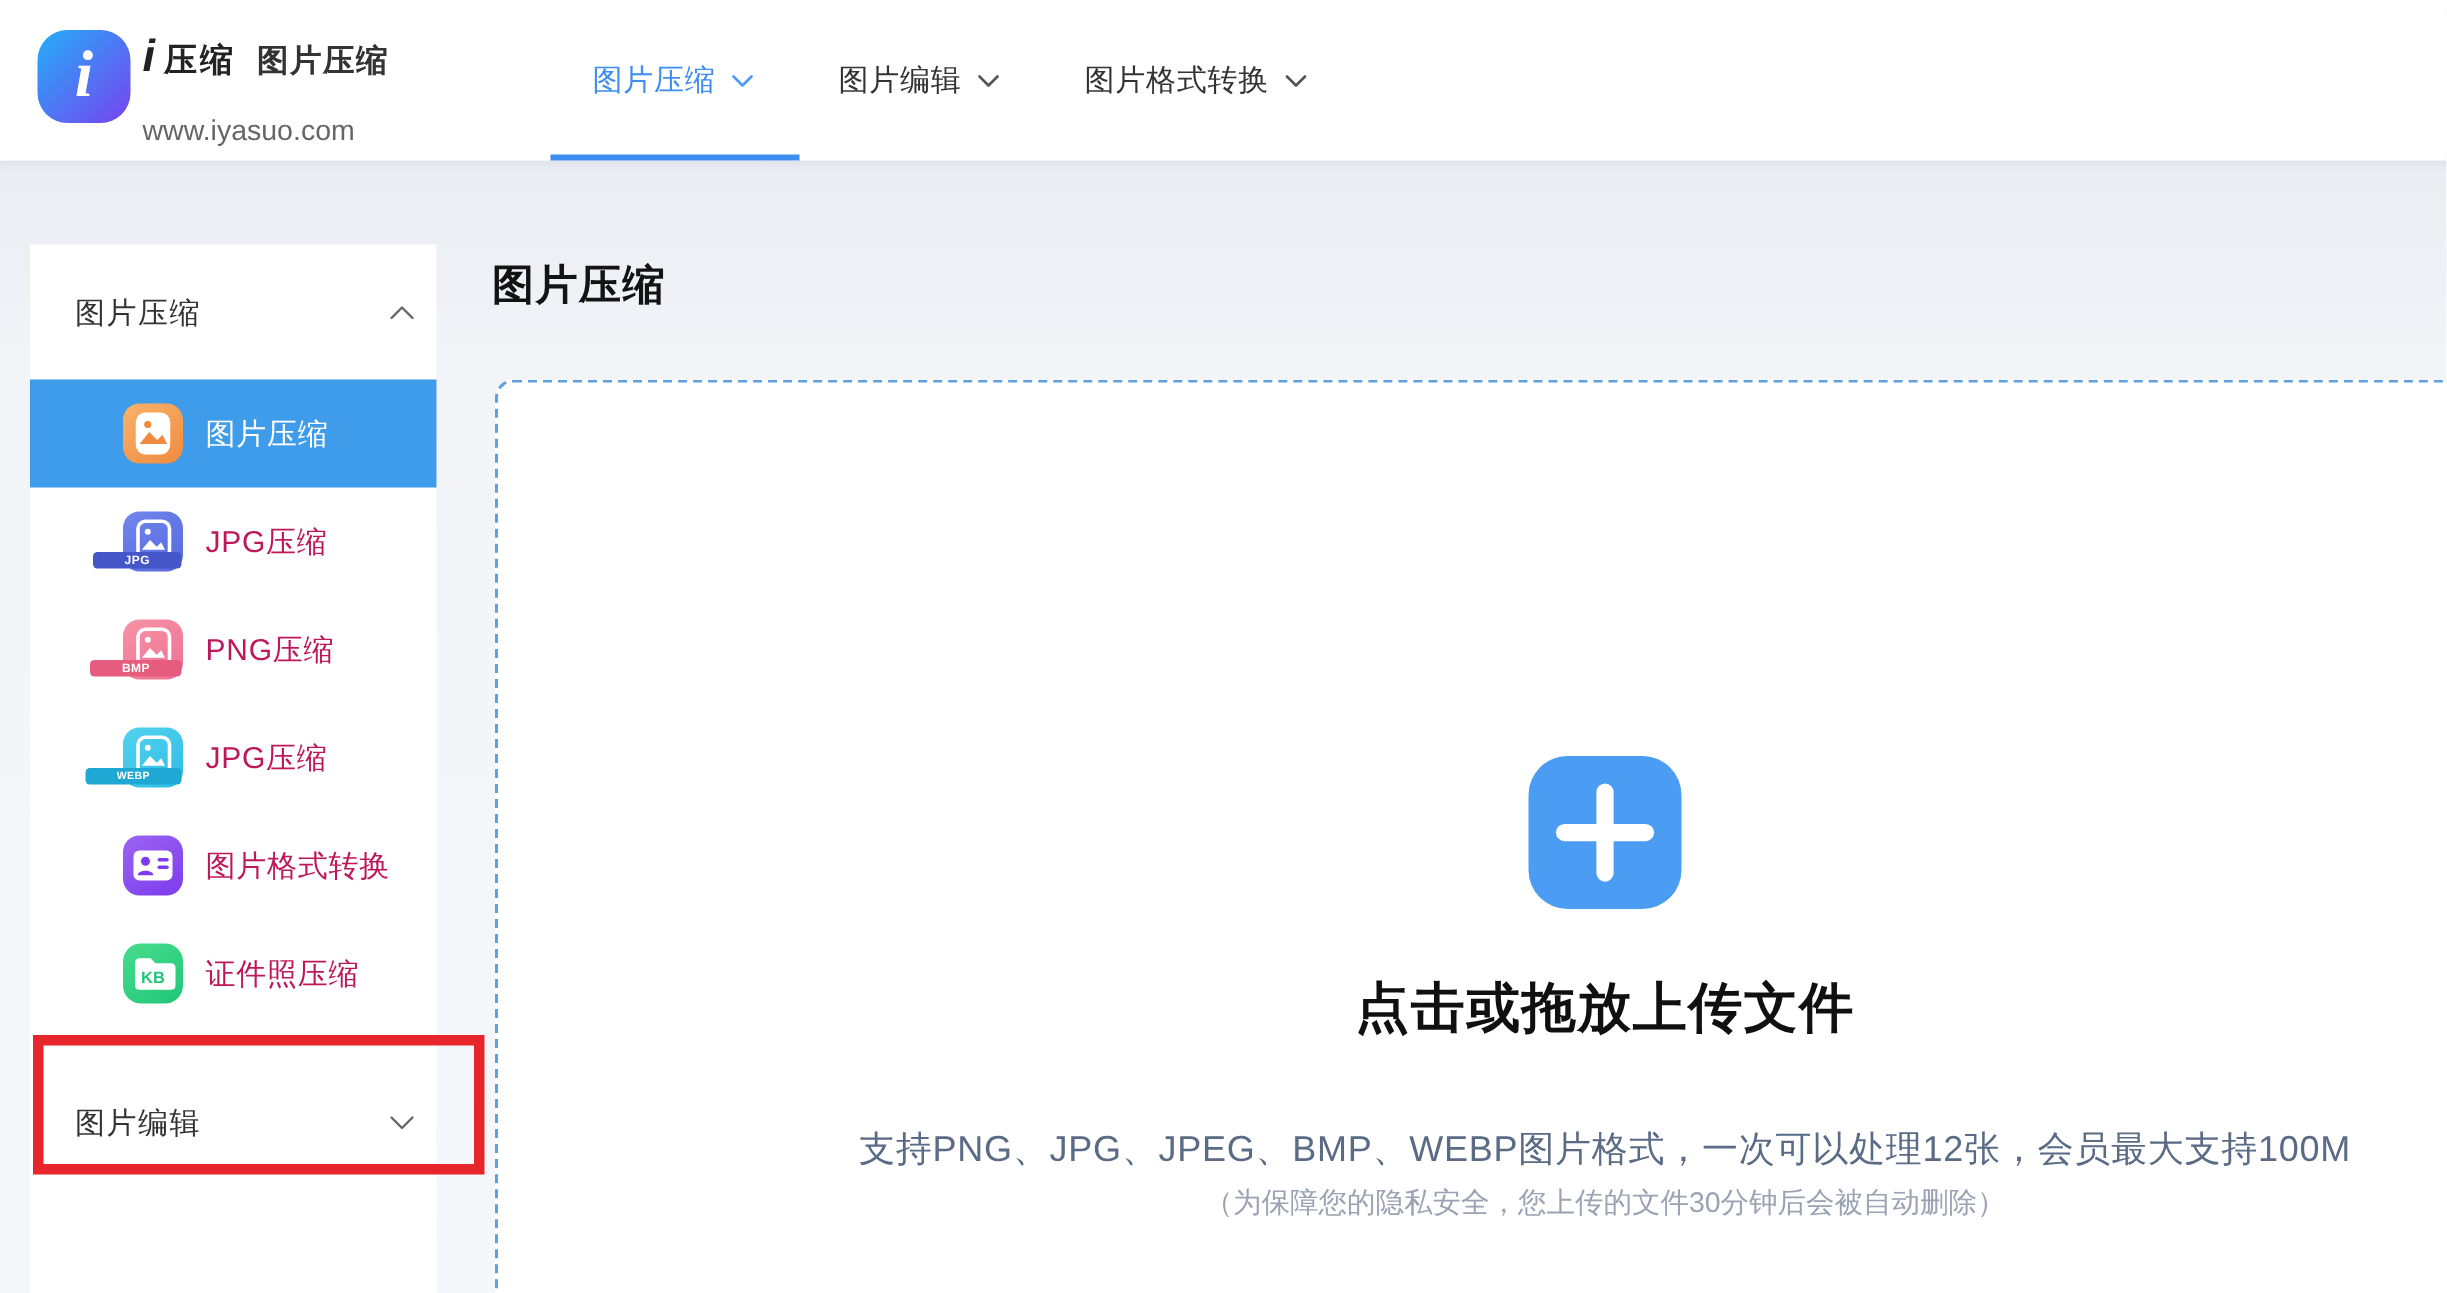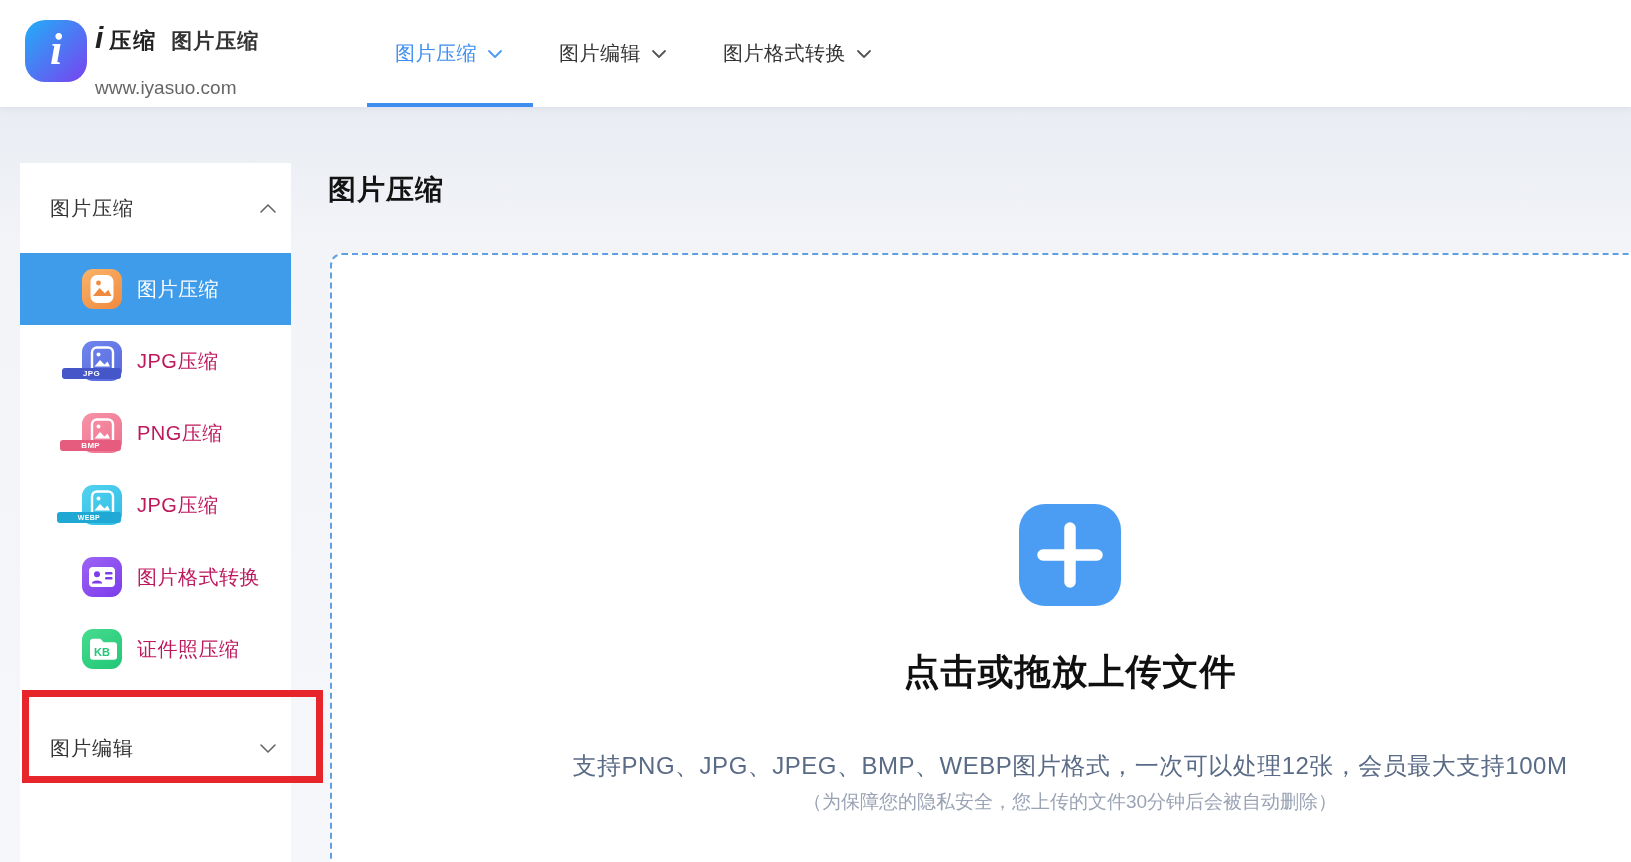--- a/index.html
+++ b/index.html
@@ -168,21 +168,21 @@
     <rect x="7" y="10" width="26" height="20" rx="4" fill="#fff"></rect>
     <circle cx="15" cy="17.2" r="3" fill="#7C3BEC"></circle>
     <path d="M9.8 26.5 c0-4 10.4-4 10.4 0 z" fill="#7C3BEC"></path>
     <rect x="23" y="15" width="7.5" height="2.4" rx="1.2" fill="#7C3BEC"></rect>
     <rect x="23" y="20" width="7.5" height="2.4" rx="1.2" fill="#7C3BEC"></rect>
             </svg>
           </span>
           <span class="side-label">图片格式转换</span>
         </div>
         <div class="side-item">
-          <span class="side-icon" style="background: linear-gradient(145deg, rgb(71, 220, 142), rgb(33, 198, 119));">
+          <span class="side-icon" style="background: linear-gradient(145deg, rgb(71, 220, 142), rgb(33, 198, 119)); border-radius: 12px;">
             <svg width="40" height="40" viewBox="0 0 40 40">
     <path d="M8 13 q0-3.2 3.2-3.2 h7.2 l3.2 3.4 h10.4 q3 0 3 3 v11.6 q0 3-3 3 H11 q-3 0-3-3 z" fill="#fff"></path>
     <text x="20" y="26.5" font-size="11" font-weight="bold" fill="#21C677" text-anchor="middle" font-family="Liberation Sans, sans-serif">KB</text>
             </svg>
           </span>
           <span class="side-label">证件照压缩</span>
         </div>
       </div>
     <div class="side-group side-group-bottom">
       <span class="side-group-label">图片编辑</span>

